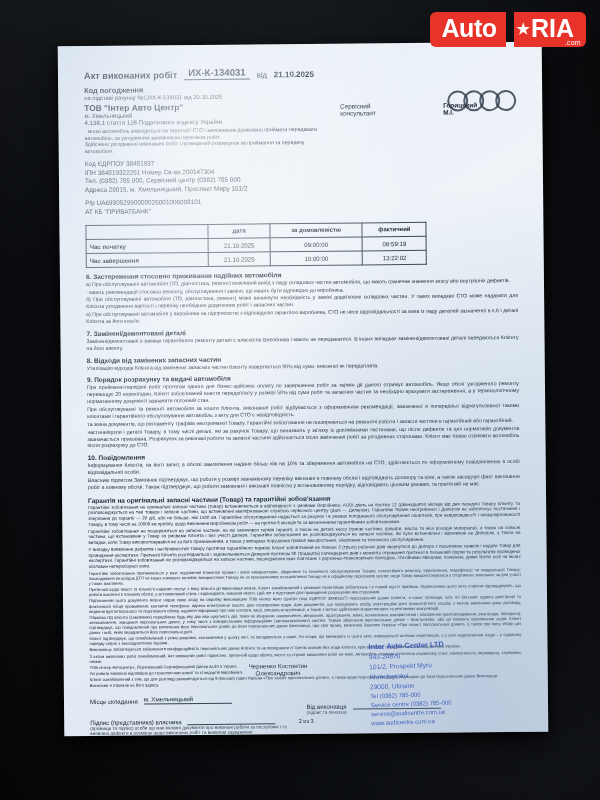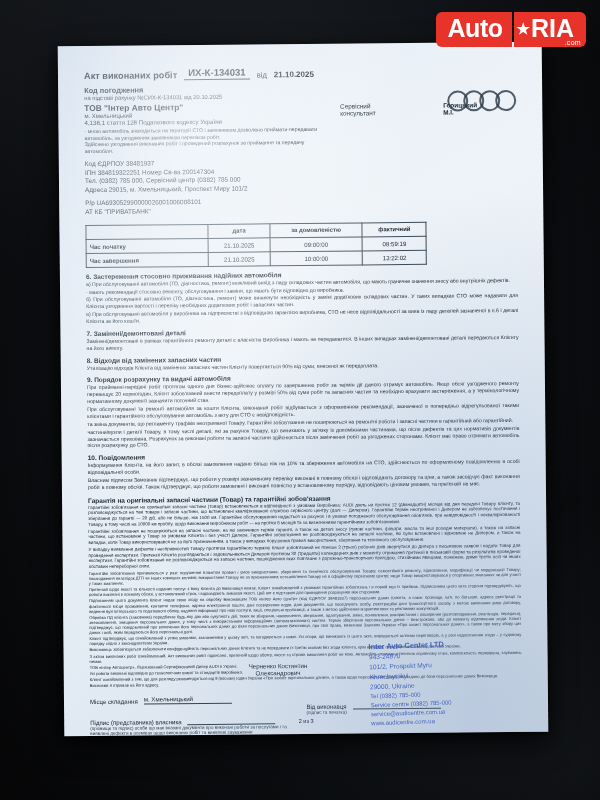--- a/index.html
+++ b/index.html
@@ -40,21 +40,21 @@
     pointer-events: none;
   }
 
   
   .watermark {
     position: absolute;
     top: 12px;
     right: 14px;
     display: flex;
     align-items: center;
-    gap: 2px;
+    gap: 8px;
     z-index: 40;
   }
   .wm-box {
     background: #e8332a;
     color: #fff;
     font-size: 25px;
     font-weight: bold;
     padding: 4px 10px 6px 12px;
     border-radius: 6px 0 0 6px;
     letter-spacing: -0.5px;

